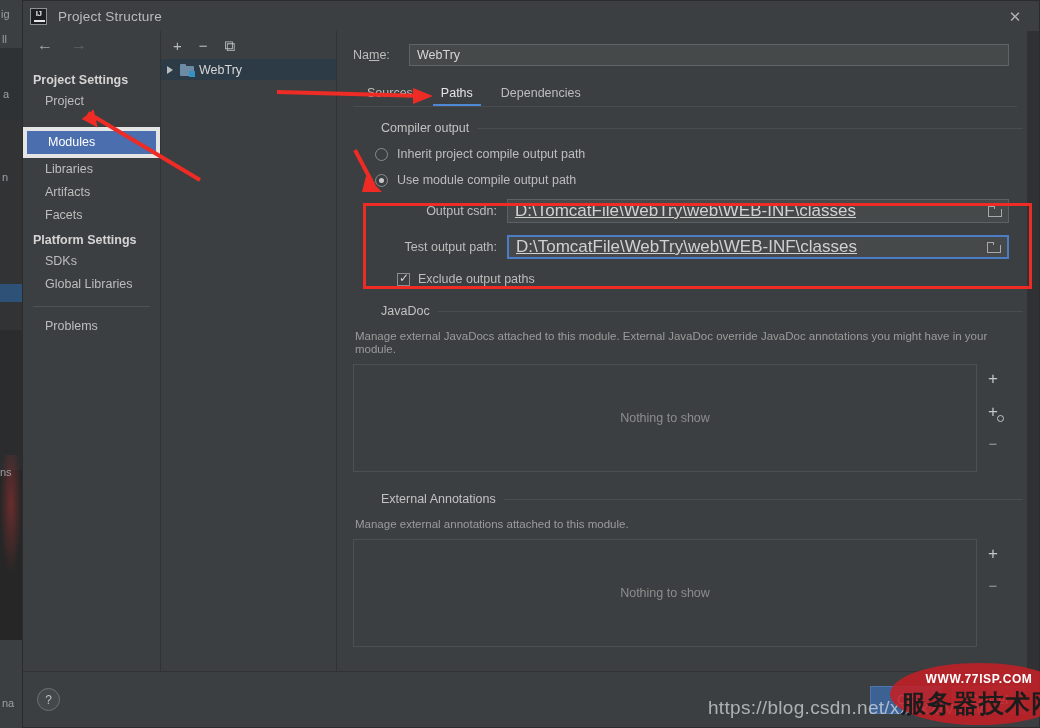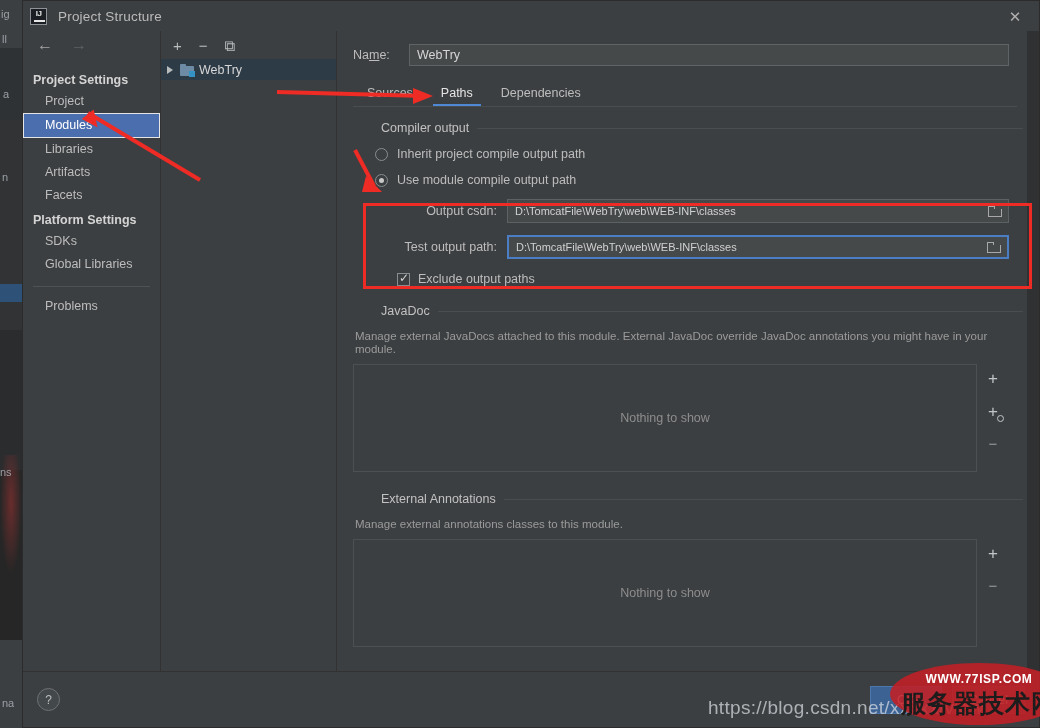--- a/index.html
+++ b/index.html
@@ -69,21 +69,21 @@
   .nav-arrow.disabled { color:#5e6164; }
   .nav-list { flex:1 1 auto; padding-top: 8px; overflow:hidden; }
   .nav-header {
     color:#d4d4d4; font-size:12.5px; font-weight:bold; padding: 6px 10px 3px 10px;
     font-family:"Liberation Sans",sans-serif;
   }
   .nav-item {
     color:#bdbdbd; font-size:12.5px; padding: 3px 10px 3px 22px; cursor:pointer;
     font-family:"Liberation Sans",sans-serif; line-height:17px;
   }
-  .nav-item.selected { background:#4b6eaf; color:#ffffff; border:1px solid #e5e5e5; padding-left:21px; }
+  .nav-item.selected { background:#4b6eaf; color:#ffffff; border:4px solid #e5e5e5; padding-left:21px;margin-top:14px; }
   .nav-sep { height:1px; background:#4e5254; margin: 10px 10px 8px 10px; }
 
   
   .treepane {
     width: 176px; flex: 0 0 176px;
     background: #3c3f41; border-right: 1px solid #323232;
     display:flex; flex-direction:column;
   }
   .tree-toolbar { height: 28px; flex:0 0 28px; display:flex; align-items:center; gap:17px; padding: 0 12px; }
   .tb-icon { color:#b9bcbd; font-size:15px; line-height:1; cursor:pointer; display:flex; align-items:center; }
@@ -142,22 +142,22 @@
   }
   .radio-label { color:#bdbdbd; font-size:12.5px; }
 
   .path-row { display:flex; align-items:center; margin: 12px 0 0 0; padding-right: 14px; }
   .path-label { color:#bdbdbd; font-size:12.5px; width:154px; flex:0 0 154px; text-align:right; padding-right:10px; }
   .path-field {
     flex:1 1 auto; height:24px; background:#45494a; border:1px solid #5c6164;
     display:flex; align-items:center; position:relative;
   }
   .path-field.focused { border:2px solid #4a7dc4; }
-  .path-text { color:#d1d1d1; font-size:11px; padding-left:7px; flex:1 1 auto;
-               white-space:nowrap; overflow:hidden; font-family:"Liberation Sans",sans-serif; }
+  .path-text { color:#d1d1d1; font-size:17px; padding-left:7px; flex:1 1 auto;
+               white-space:nowrap; overflow:hidden; font-family:"Liberation Sans",sans-serif;text-decoration:underline; }
   .folder-btn { width:26px; height:100%; display:flex; align-items:center; justify-content:center; cursor:pointer; }
   .folder-ico { position:relative; width:14px; height:11px; }
   .folder-ico .fb { position:absolute; left:0; bottom:0; width:14px; height:8px; border:1px solid #a8a8a8; border-top:none; }
   .folder-ico .ft { position:absolute; left:0; top:0; width:7px; height:3px; border:1px solid #a8a8a8; border-bottom:none; }
 
   .check-row { display:flex; align-items:center; gap:8px; margin: 13px 0 0 44px; cursor:pointer; }
   .checkbox {
     width:13px; height:13px; border:1px solid #8a8d8f; background:#3c3f41; position:relative; flex:0 0 13px;
   }
   .checkbox.checked::after {
@@ -378,21 +378,21 @@
               <span class="lb-btn minus">−</span>
             </div>
           </div>
         </div>
 
         <div class="section" style="margin-top:20px;">
           <div class="sec-title-row">
             <span class="sec-title">External Annotations</span>
             <span class="sec-line"></span>
           </div>
-          <div class="sec-desc">Manage external annotations classes to this module.</div>
+          <div class="sec-desc">Manage external annotations attached to this module.</div>
           <div class="listbox-wrap">
             <div class="listbox tall">
               <span class="empty-text">Nothing to show</span>
             </div>
             <div class="listbtns">
               <span class="lb-btn">+</span>
               <span class="lb-btn minus">−</span>
             </div>
           </div>
         </div>

